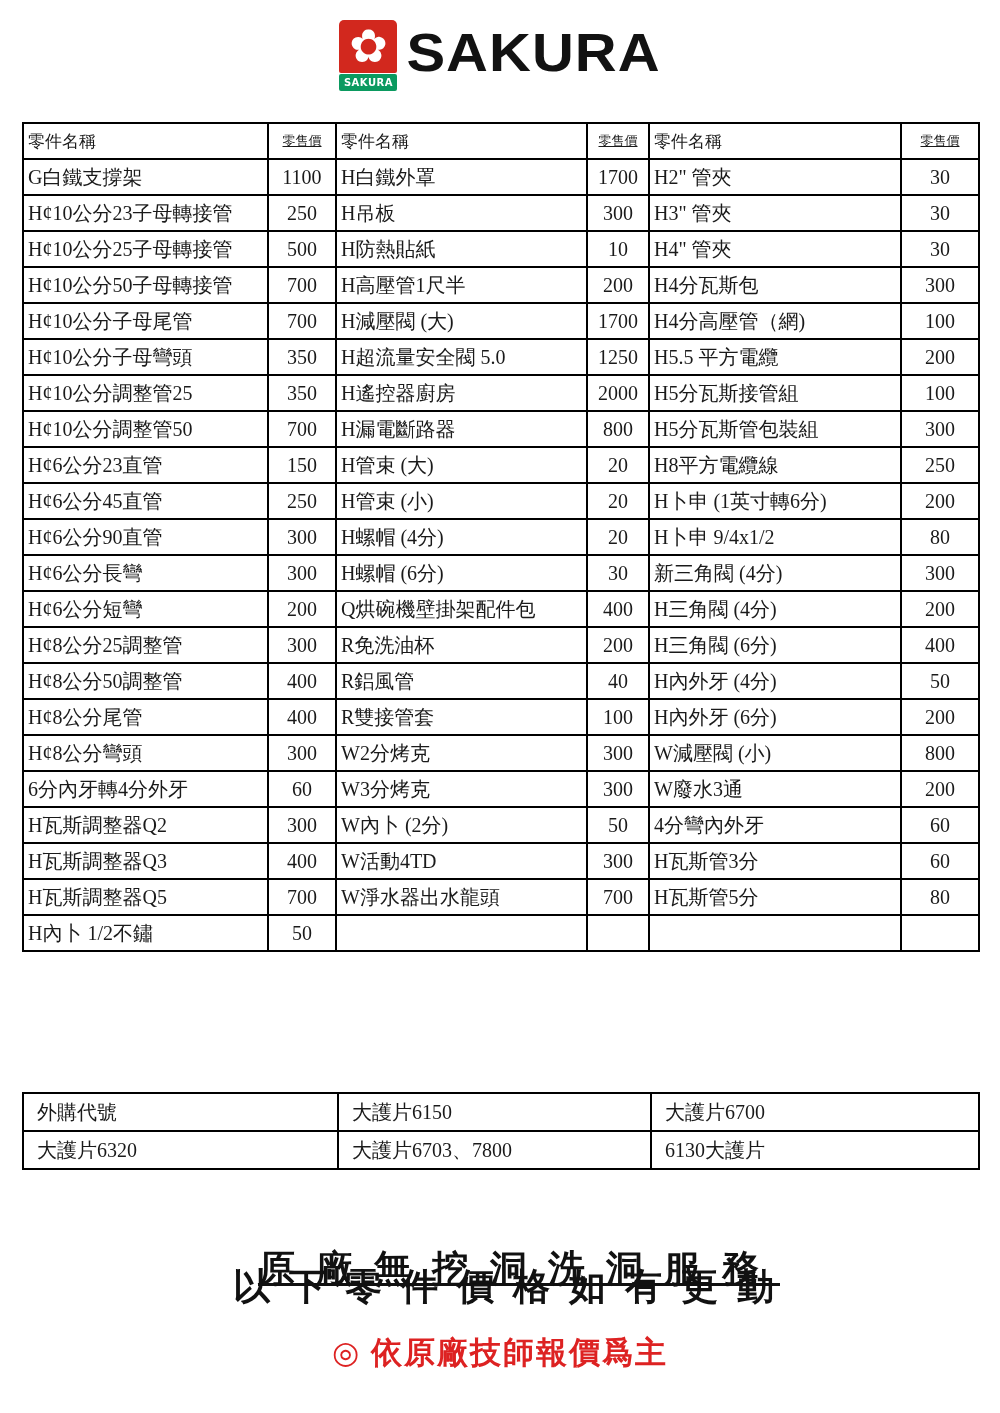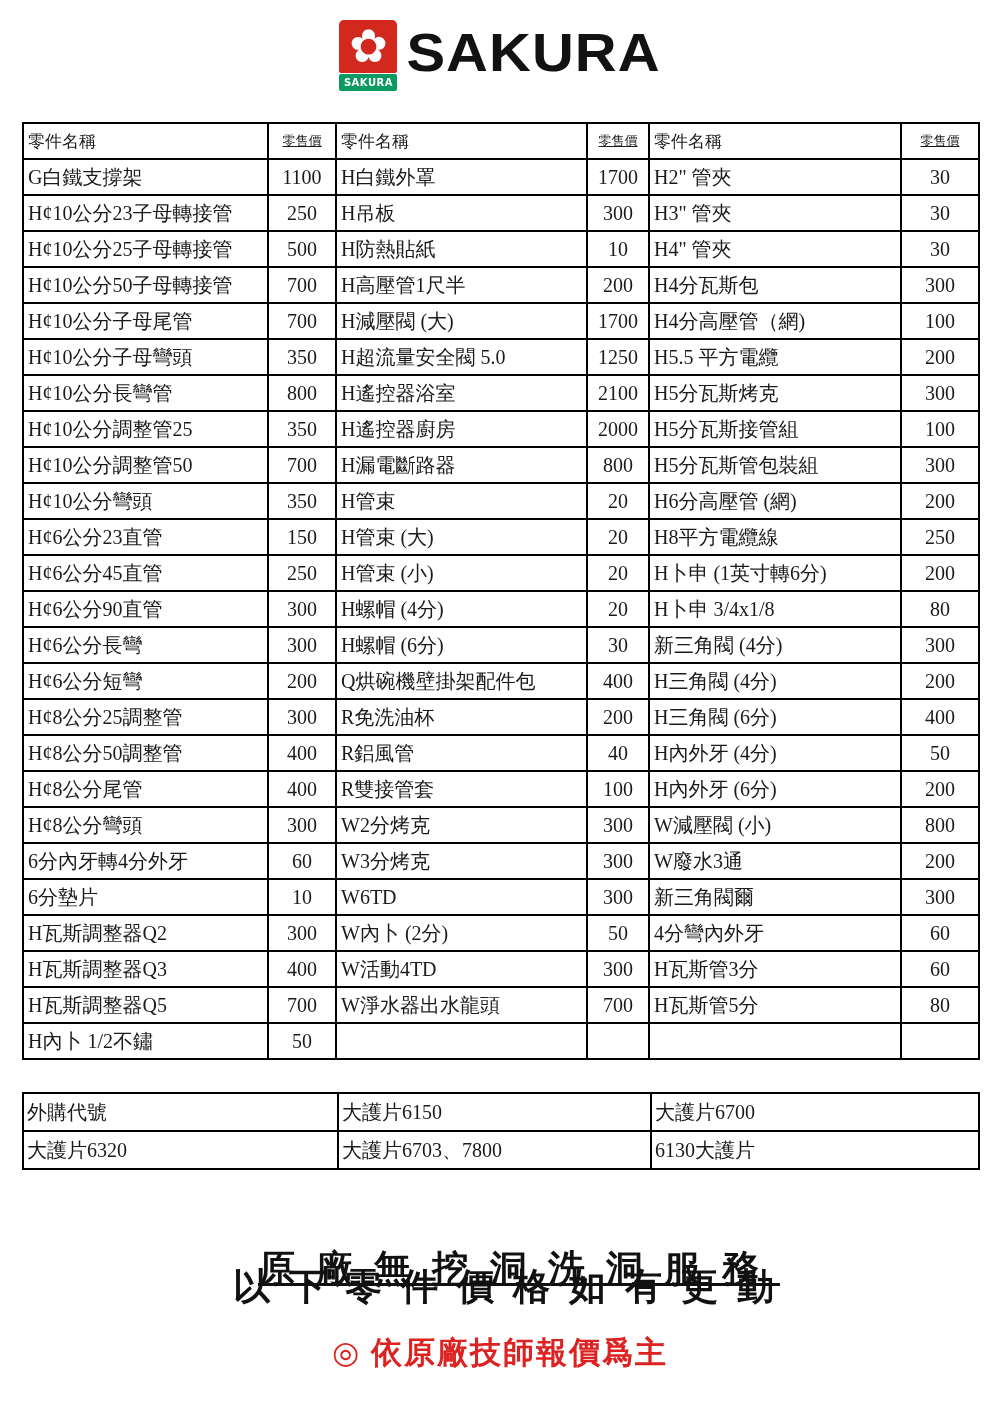--- a/index.html
+++ b/index.html
@@ -30,21 +30,21 @@
   .price-table td { height:36px; }
   .h-name  { text-align:left; font-size:17px; padding:1px 4px; }
   .h-price { text-align:center; font-size:13px; padding:1px 1px;text-decoration:underline; }
   .c-name  { text-align:left; font-size:20px; padding:1px 2px 1px 4px; }
   .c-price { text-align:center; font-size:20px; padding:1px 4px; }
 
   
   .code-table { position:absolute; top:1092px; left:22px; width:956px;
                 border-collapse:collapse; table-layout:fixed; }
   .code-table td { border:2px solid #000; height:38px; font-size:20px;
-                   text-align:left; padding:1px 2px 1px 3px; white-space:nowrap; overflow:hidden; }
+                   text-align:left; padding:1px 2px 1px 13px; white-space:nowrap; overflow:hidden; }
 
   
   .notice { position:absolute; left:0; width:1000px; text-align:center;
             font-family:"Liberation Sans","DejaVu Sans",sans-serif; font-weight:bold; color:#111; }
   .notice-1 { top:1244px; font-size:37px; letter-spacing:21px; padding-left:38px;text-decoration:underline; }
   .notice-2 { top:1262px; font-size:37px; letter-spacing:19px; padding-left:26px; }
   .notice-3 { top:1332px; font-size:31px; letter-spacing:2px; color:#dd2222; }
   .notice-3 .bullet { margin-right:10px; }
 </style>
 </head>
@@ -122,73 +122,57 @@
       </tr>
       <tr>
         <td class="c-name">H¢10公分子母彎頭</td>
         <td class="c-price">350</td>
         <td class="c-name">H超流量安全閥 5.0</td>
         <td class="c-price">1250</td>
         <td class="c-name">H5.5 平方電纜</td>
         <td class="c-price">200</td>
       </tr>
       <tr>
-        <td class="c-name">H¢10公分長彎管</td>
-        <td class="c-price">800</td>
-        <td class="c-name">H遙控器浴室</td>
-        <td class="c-price">2100</td>
-        <td class="c-name">H5分瓦斯烤克</td>
-        <td class="c-price">300</td>
-      </tr>
-      <tr>
         <td class="c-name">H¢10公分調整管25</td>
         <td class="c-price">350</td>
         <td class="c-name">H遙控器廚房</td>
         <td class="c-price">2000</td>
         <td class="c-name">H5分瓦斯接管組</td>
         <td class="c-price">100</td>
       </tr>
       <tr>
         <td class="c-name">H¢10公分調整管50</td>
         <td class="c-price">700</td>
         <td class="c-name">H漏電斷路器</td>
         <td class="c-price">800</td>
         <td class="c-name">H5分瓦斯管包裝組</td>
         <td class="c-price">300</td>
       </tr>
       <tr>
-        <td class="c-name">H¢10公分彎頭</td>
-        <td class="c-price">350</td>
-        <td class="c-name">H管束</td>
-        <td class="c-price">20</td>
-        <td class="c-name">H6分高壓管 (網)</td>
-        <td class="c-price">200</td>
-      </tr>
-      <tr>
         <td class="c-name">H¢6公分23直管</td>
         <td class="c-price">150</td>
         <td class="c-name">H管束 (大)</td>
         <td class="c-price">20</td>
         <td class="c-name">H8平方電纜線</td>
         <td class="c-price">250</td>
       </tr>
       <tr>
         <td class="c-name">H¢6公分45直管</td>
         <td class="c-price">250</td>
         <td class="c-name">H管束 (小)</td>
         <td class="c-price">20</td>
         <td class="c-name">H卜申 (1英寸轉6分)</td>
         <td class="c-price">200</td>
       </tr>
       <tr>
         <td class="c-name">H¢6公分90直管</td>
         <td class="c-price">300</td>
         <td class="c-name">H螺帽 (4分)</td>
         <td class="c-price">20</td>
-        <td class="c-name">H卜申 3/4x1/8</td>
+        <td class="c-name">H卜申 9/4x1/2</td>
         <td class="c-price">80</td>
       </tr>
       <tr>
         <td class="c-name">H¢6公分長彎</td>
         <td class="c-price">300</td>
         <td class="c-name">H螺帽 (6分)</td>
         <td class="c-price">30</td>
         <td class="c-name">新三角閥 (4分)</td>
         <td class="c-price">300</td>
       </tr>
@@ -232,28 +216,20 @@
         <td class="c-name">W減壓閥 (小)</td>
         <td class="c-price">800</td>
       </tr>
       <tr>
         <td class="c-name">6分內牙轉4分外牙</td>
         <td class="c-price">60</td>
         <td class="c-name">W3分烤克</td>
         <td class="c-price">300</td>
         <td class="c-name">W廢水3通</td>
         <td class="c-price">200</td>
-      </tr>
-      <tr>
-        <td class="c-name">6分墊片</td>
-        <td class="c-price">10</td>
-        <td class="c-name">W6TD</td>
-        <td class="c-price">300</td>
-        <td class="c-name">新三角閥爾</td>
-        <td class="c-price">300</td>
       </tr>
       <tr>
         <td class="c-name">H瓦斯調整器Q2</td>
         <td class="c-price">300</td>
         <td class="c-name">W內卜 (2分)</td>
         <td class="c-price">50</td>
         <td class="c-name">4分彎內外牙</td>
         <td class="c-price">60</td>
       </tr>
       <tr>

